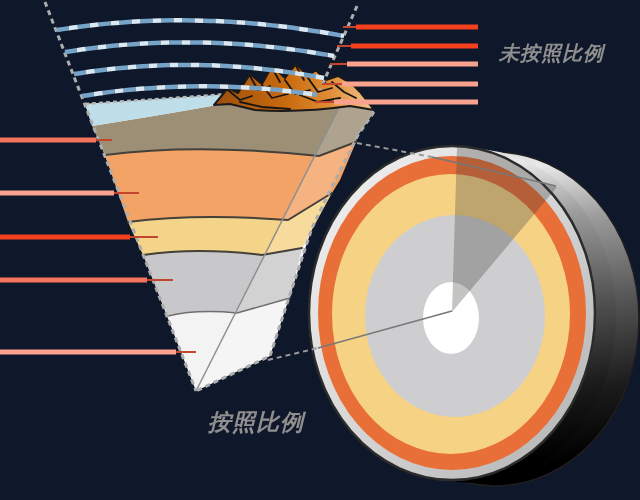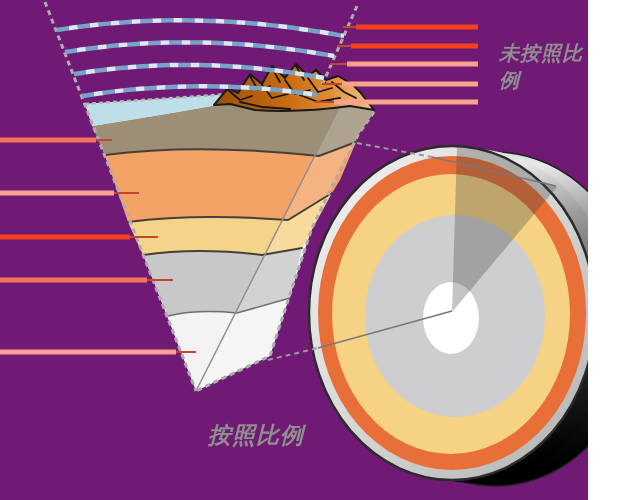--- a/index.html
+++ b/index.html
@@ -1,22 +1,22 @@
 <!DOCTYPE html>
 <html><head>
 <meta charset="utf-8">
 <style>
   html,body{margin:0;padding:0;background:#ffffff;}
-  #stage{position:relative;width:588px;height:500px;background:#701a75;overflow:hidden;
+  #stage{position:relative;width:640px;height:500px;background:#0f172a;overflow:hidden;
          font-family:"Liberation Sans",sans-serif;}
   #stage svg{position:absolute;left:0;top:0;}
   .diagram-label{position:absolute;font-weight:bold;font-style:italic;letter-spacing:1px;
                  font-family:"Liberation Sans",sans-serif;}
   #label-not-to-scale{left:499px;top:40px;font-size:20px;}
-  #label-to-scale{left:208px;top:420px;font-size:23px;}
+  #label-to-scale{left:208px;top:407px;font-size:23px;}
 </style>
 </head>
 <body>
 
 <div id="stage">
 
 <svg width="640" height="500" viewBox="0 0 640 500">
   <defs>
     <linearGradient id="gradSide" x1="0.1" y1="0" x2="0.25" y2="1">
       <stop offset="0" stop-color="#c6c6c6"></stop>

